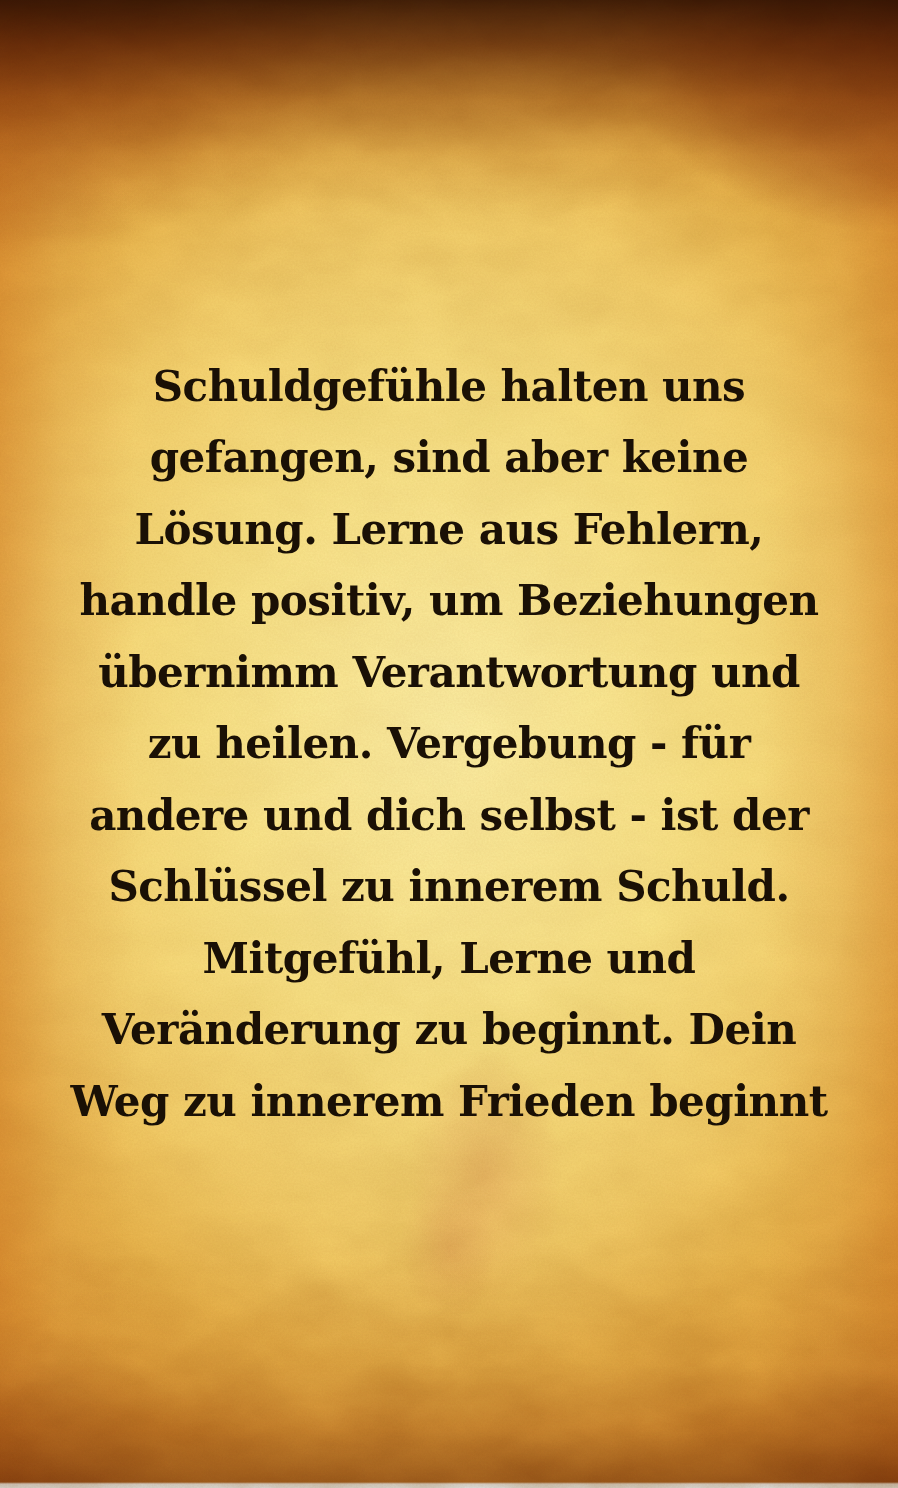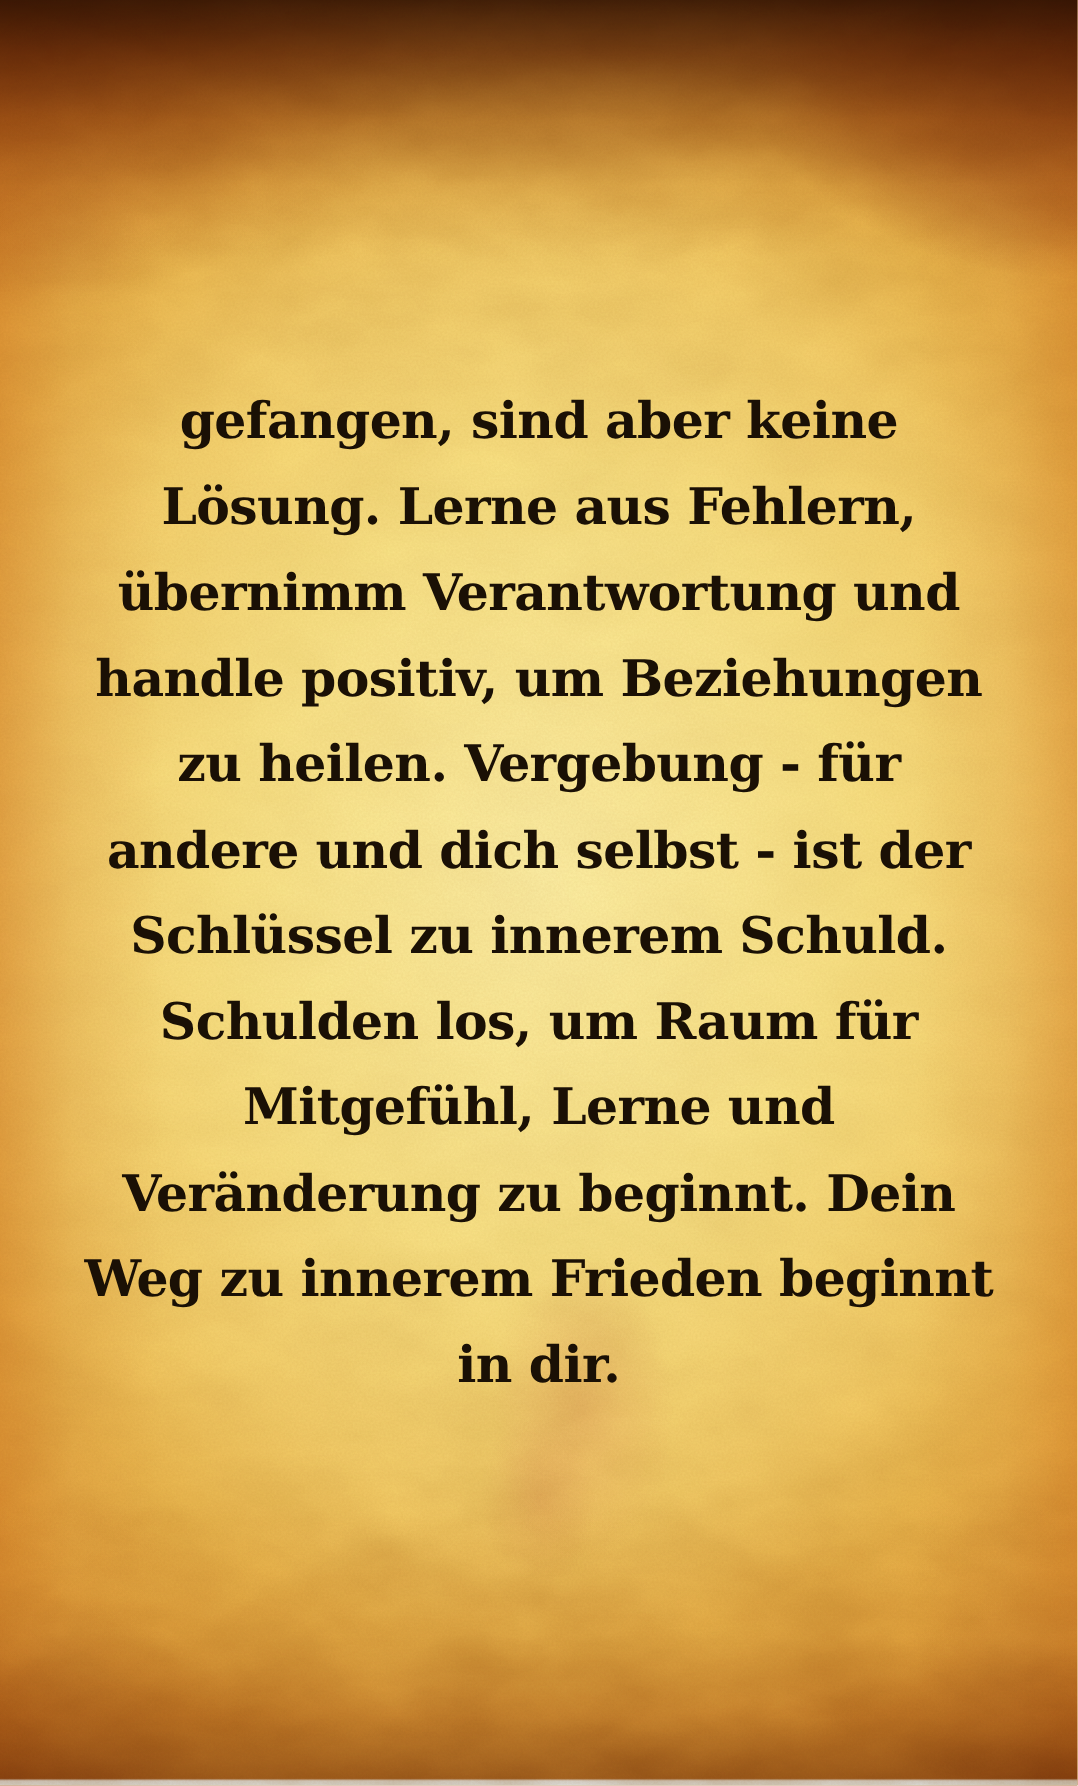--- a/index.html
+++ b/index.html
@@ -110,27 +110,26 @@
         <feColorMatrix in="t2" type="matrix" values="0 0 0 0 0.45
                   0 0 0 0 0.25
                   0 0 0 0 0.05
                   0 0 0 0.9 0"></feColorMatrix>
       </filter>
     </defs>
     <rect width="898" height="1488" filter="url(#fineNoise)"></rect>
   </svg>
 
   <div class="quote">
+    <div class="quote-line">Schuldgefühle halten uns</div>
     <div class="quote-line">gefangen, sind aber keine</div>
     <div class="quote-line">Lösung. Lerne aus Fehlern,</div>
+    <div class="quote-line">handle positiv, um Beziehungen</div>
     <div class="quote-line">übernimm Verantwortung und</div>
-    <div class="quote-line">handle positiv, um Beziehungen</div>
     <div class="quote-line">zu heilen. Vergebung - für</div>
     <div class="quote-line">andere und dich selbst - ist der</div>
     <div class="quote-line">Schlüssel zu innerem Schuld.</div>
-    <div class="quote-line">Schulden los, um Raum für</div>
     <div class="quote-line">Mitgefühl, Lerne und</div>
     <div class="quote-line">Veränderung zu beginnt. Dein</div>
     <div class="quote-line">Weg zu innerem Frieden beginnt</div>
-    <div class="quote-line">in dir.</div>
   </div>
 
 </div>
 
 </body></html>

